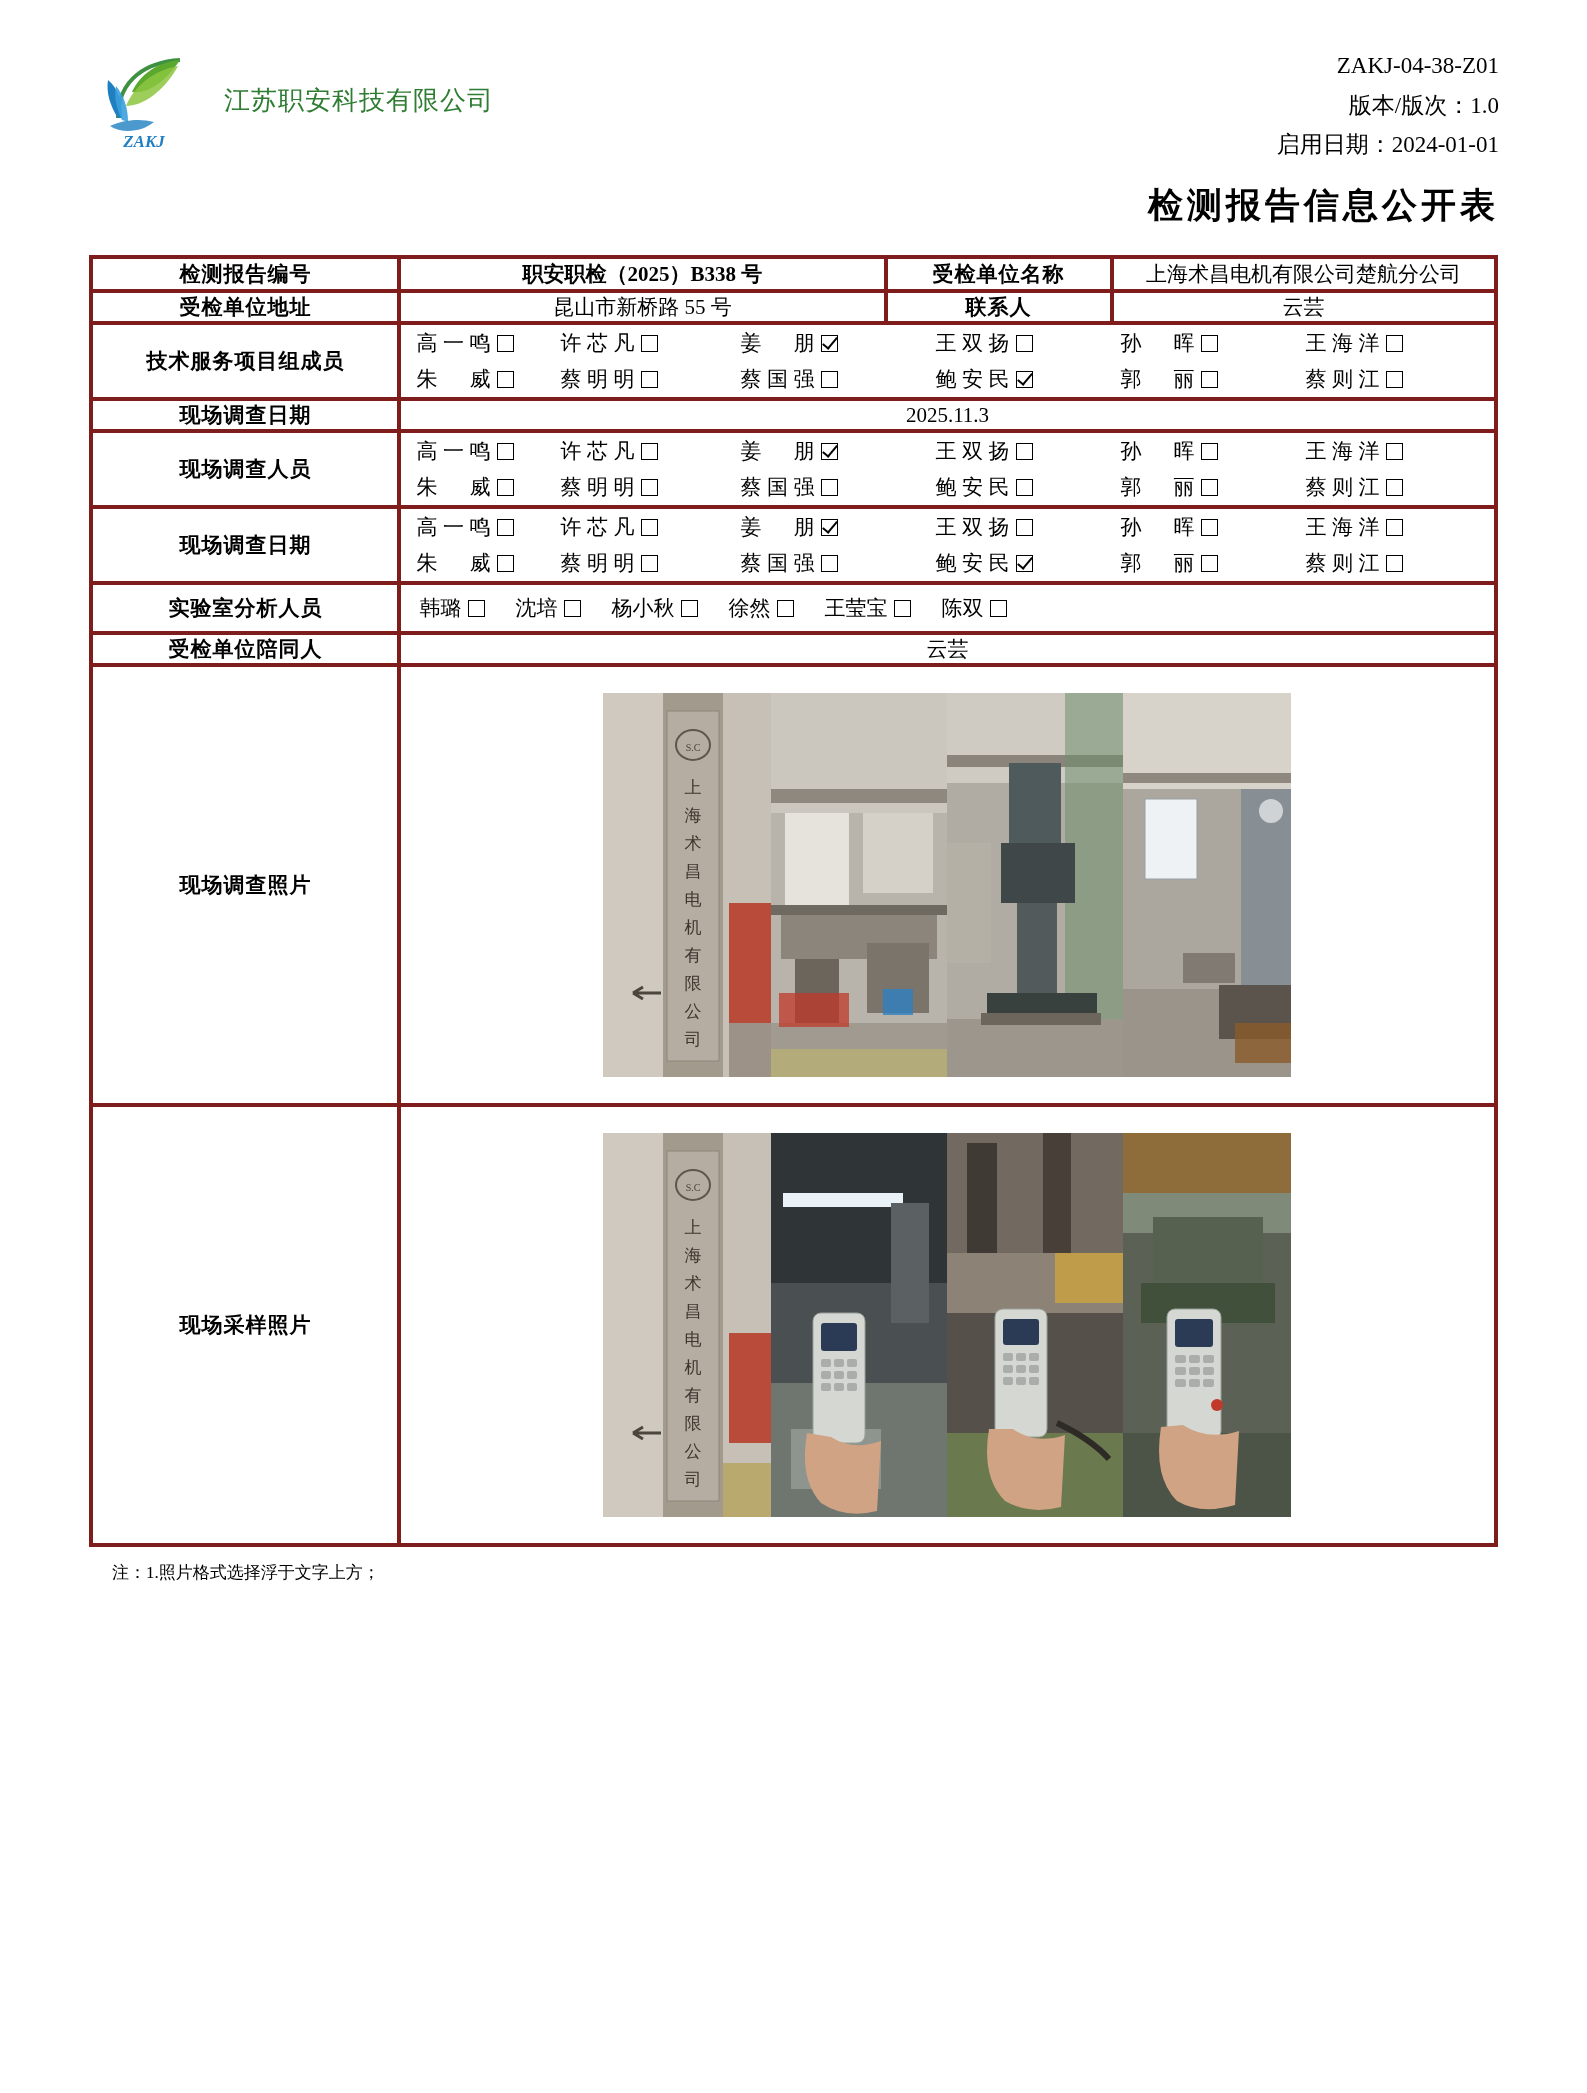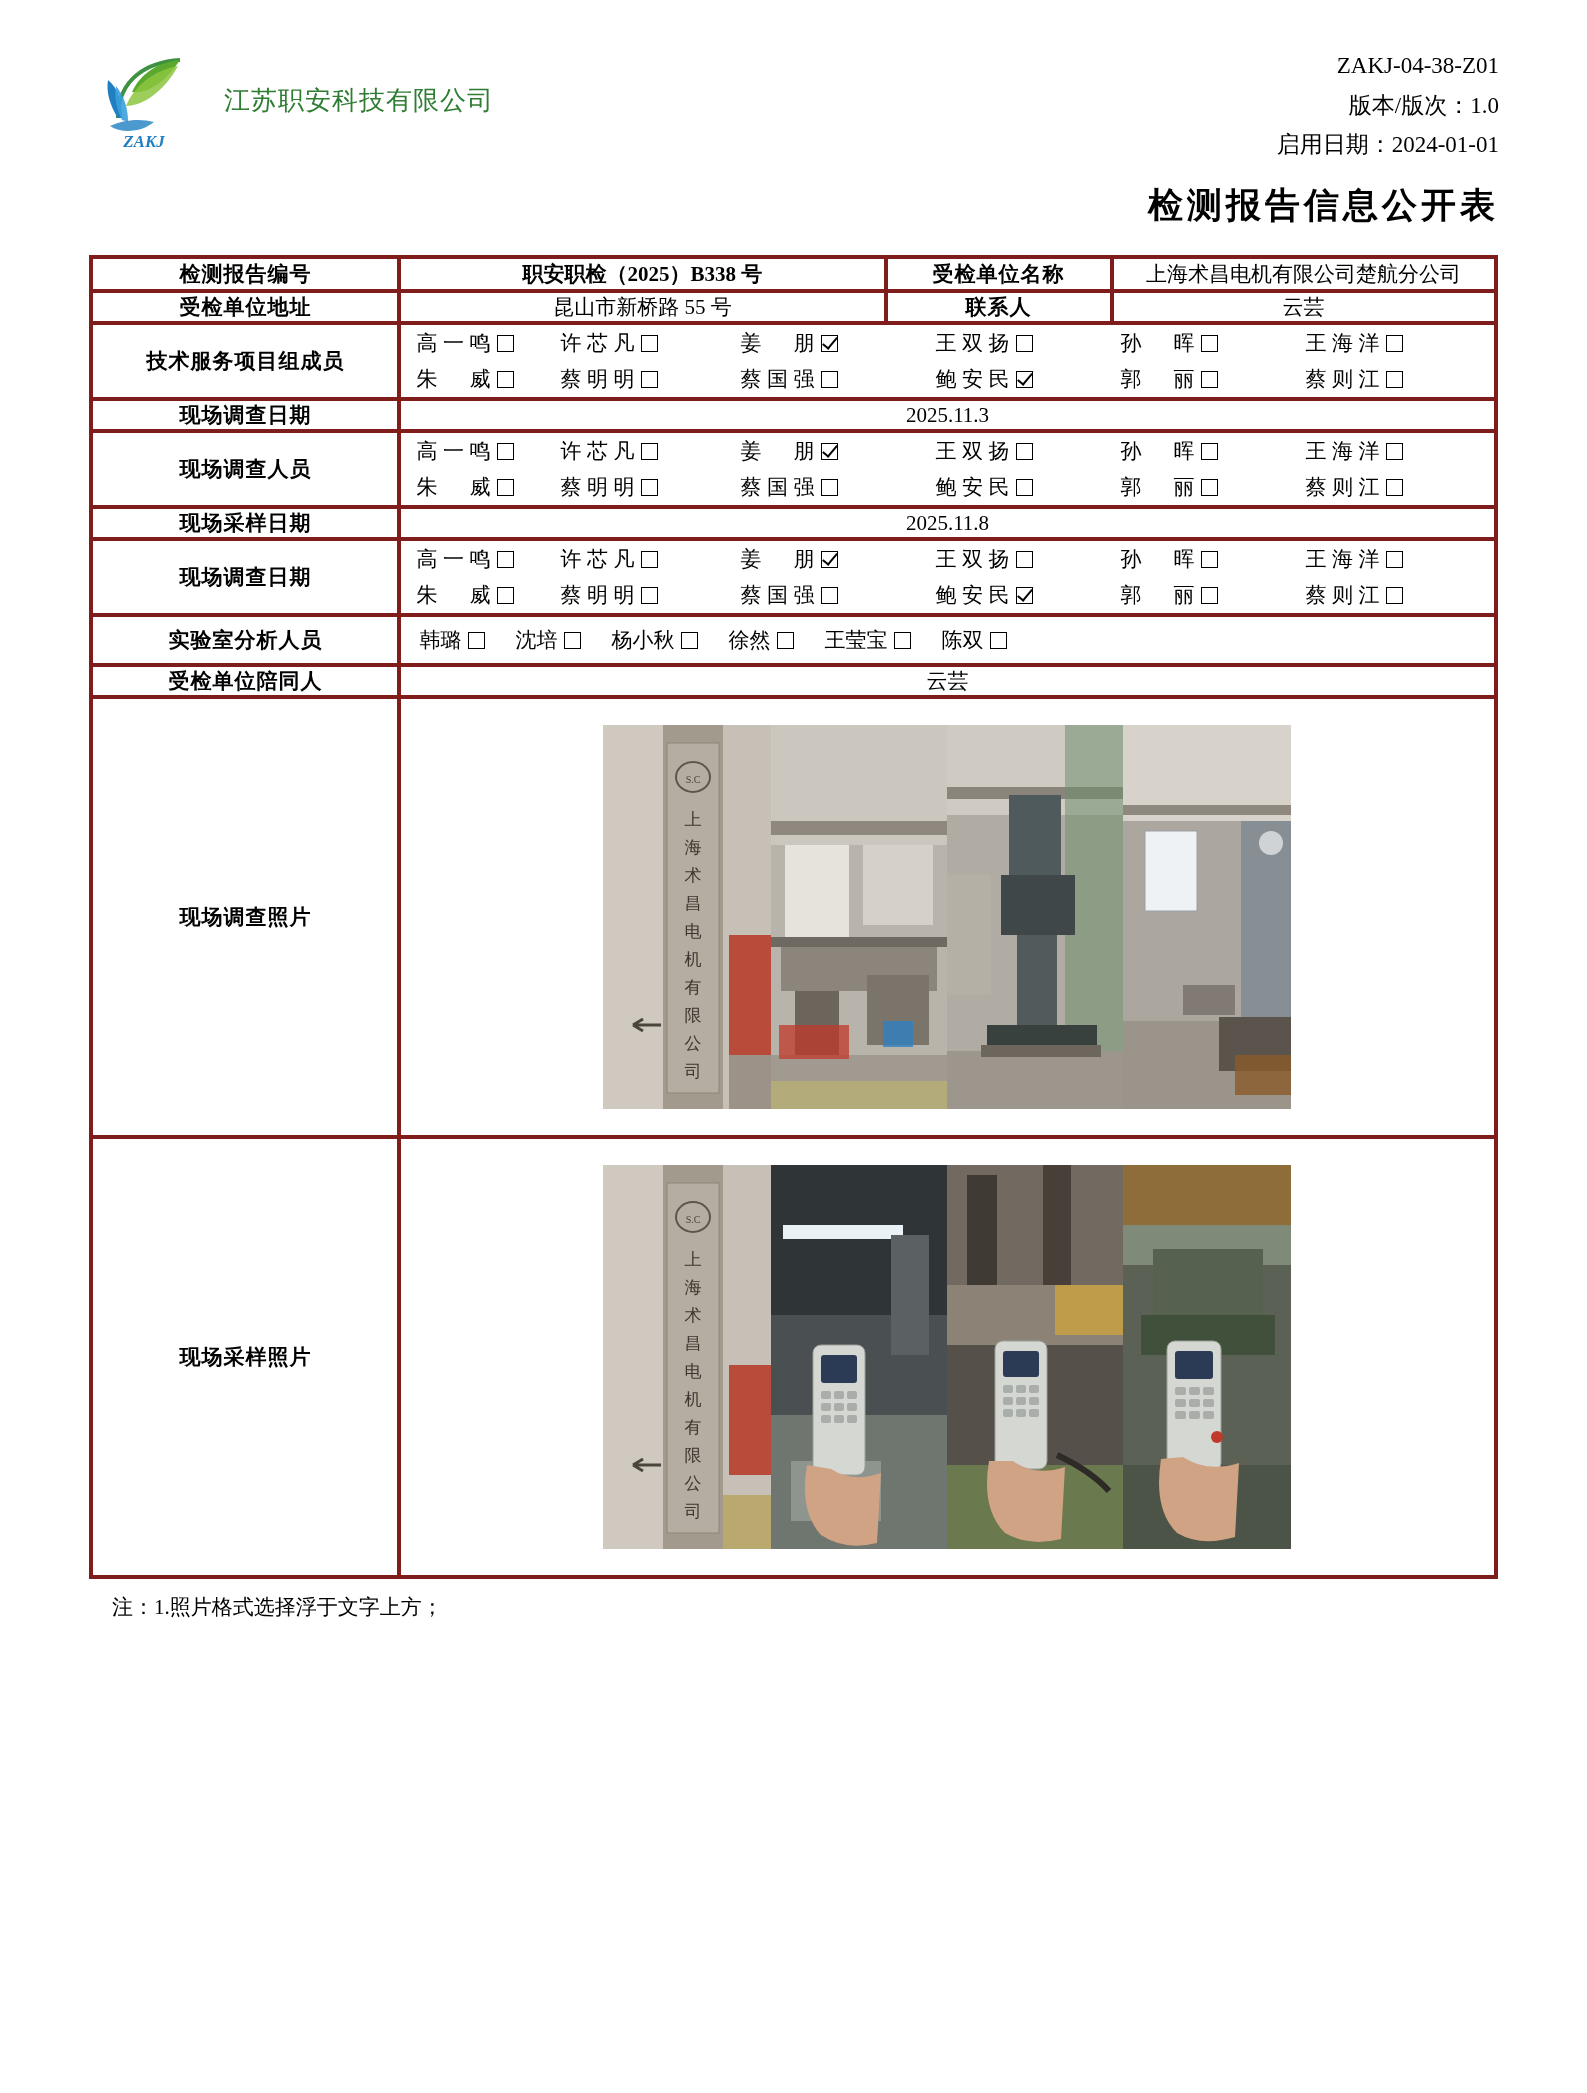--- a/index.html
+++ b/index.html
@@ -166,21 +166,21 @@
     width: 168px;
     height: 384px;
     overflow: hidden;
     position: relative;
     flex: none;
   }
   .ph.wide { width: 176px; }
   .ph svg { display: block; width: 100%; height: 100%; }
 
   .note {
-    font-size: 21px;
+    font-size: 17px;
     margin: 14px 0 0 24px;
   }
   .footer {
     text-align: center;
     font-size: 21px;
     letter-spacing: 3px;
     margin-top: 54px;
     padding-bottom: 30px;
   }
 </style>
@@ -356,24 +356,20 @@
                 <span class="box"></span>
               </div>
           <div class="chk-cell" style="width:190px">
                 <span class="nm-wide">蔡则江</span>
                 <span class="box"></span>
               </div>
         </div>
       </td>
     </tr>
 
-    <tr>
-      <td class="lbl">现场采样日期</td>
-      <td class="val" colspan="7">2025.11.8</td>
-    </tr>
 
     <tr>
       <td class="lbl">现场调查日期</td>
       <td colspan="7" class="chk-wrap">
         <div class="chk-row">
           <div class="chk-cell" style="width:128px">
                 <span class="nm-wide">高一鸣</span>
                 <span class="box"></span>
               </div>
           <div class="chk-cell" style="width:160px">

